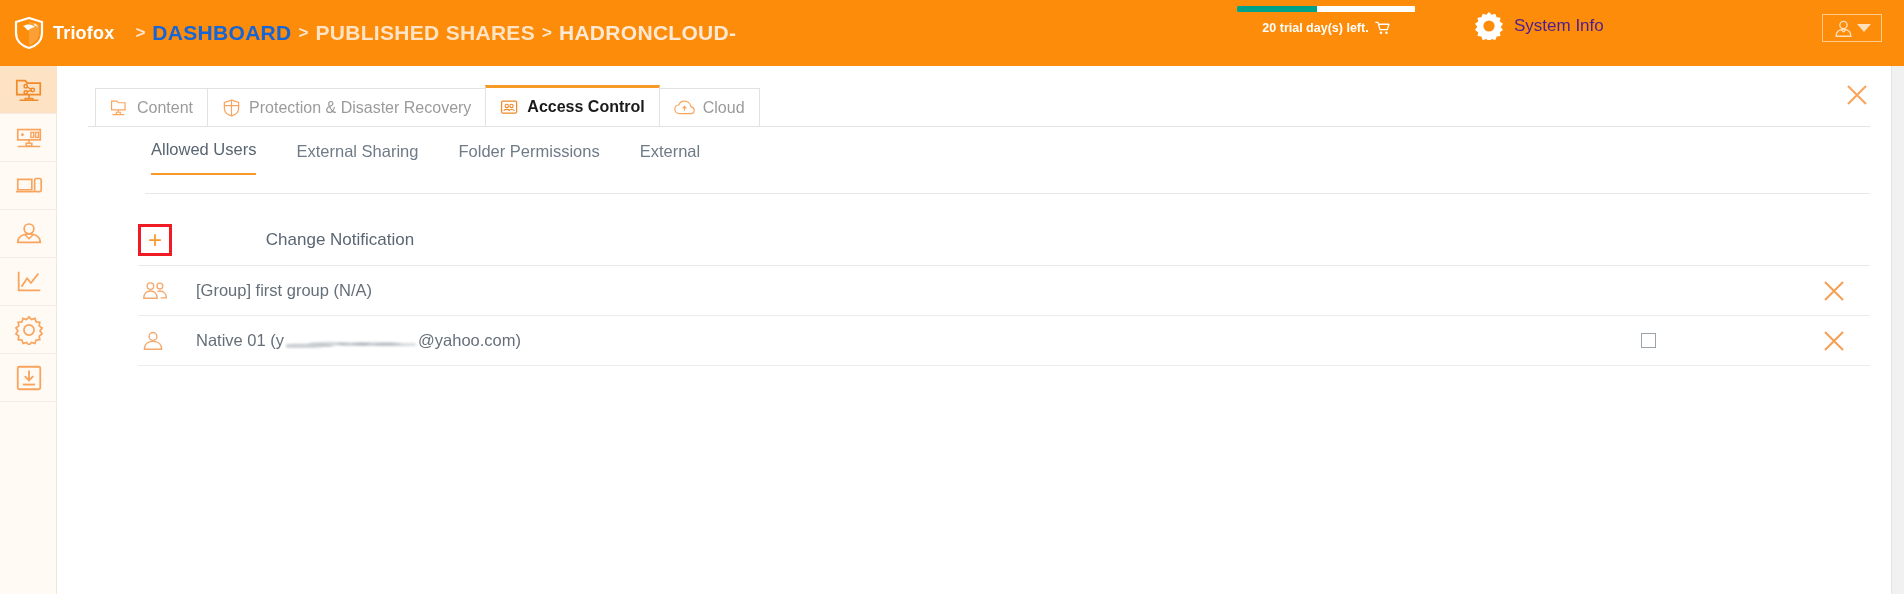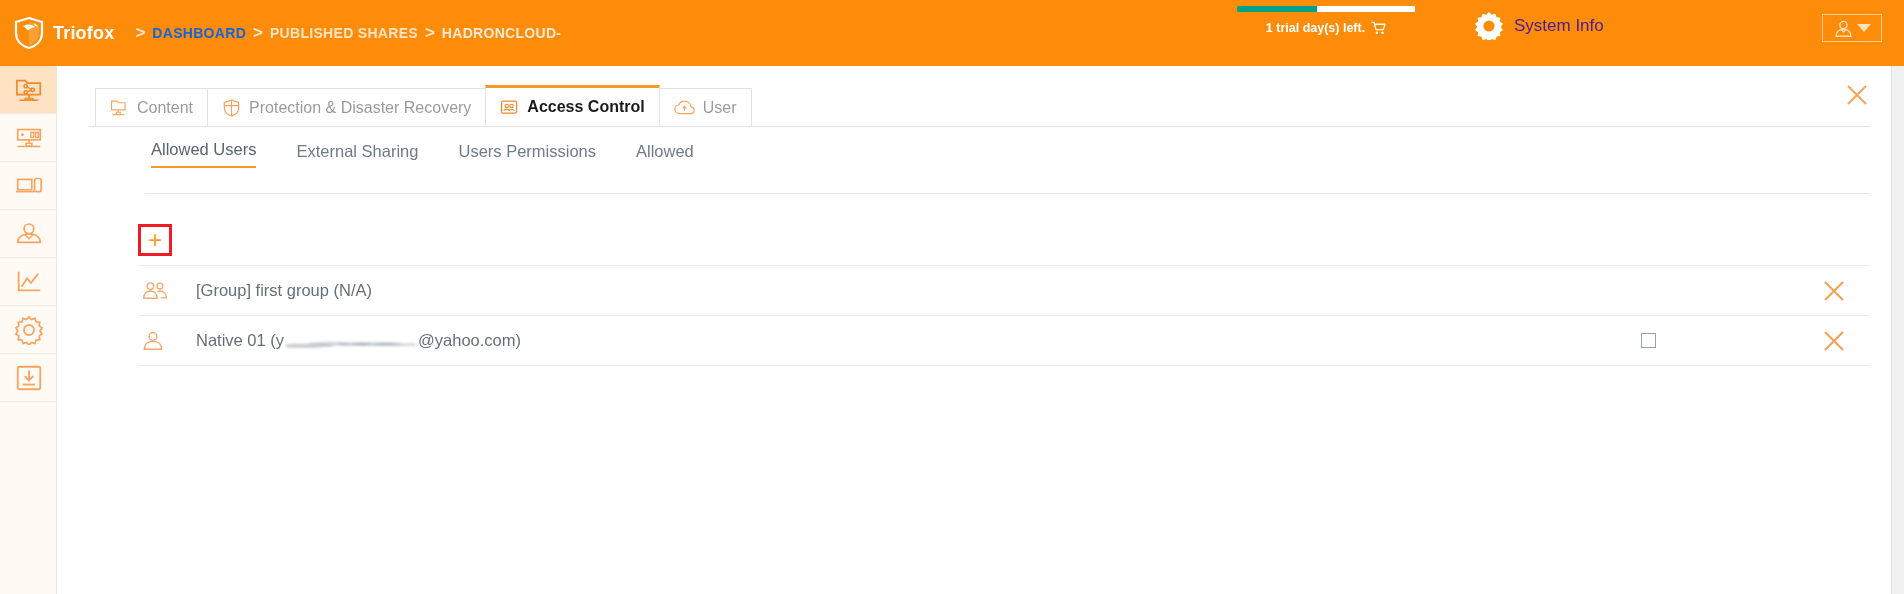--- a/index.html
+++ b/index.html
@@ -22,21 +22,21 @@
     margin-left: 14px;
   }
   .brand-logo { width: 30px; height: 32px; display:block; }
   .brand-name {
     color: #ffffff; font-size: 18px; font-weight: bold;
     margin-left: 9px; letter-spacing: .2px;
   }
   .crumbs { display: flex; align-items: center; margin-left: 14px; overflow: hidden; }
   .crumb-sep { color: #ffe9d2; font-size: 17px; font-weight: bold; margin: 0 7px; }
   .crumb {
-    font-size: 14px; font-weight: bold; letter-spacing: .3px;
+    font-size: 21px; font-weight: bold; letter-spacing: .3px;
     color: #ffe3c4; white-space: nowrap;
   }
   .crumb.link { color: #1565d8; cursor: pointer; }
   .crumb.tail { color: #ffe9d4; }
 
   .trial {
     position: absolute; left: 1228px; top: 6px;
     width: 196px; text-align: center;
   }
   .trial-track {
@@ -125,21 +125,21 @@
     position: absolute; right: 36px; top: 18px;
     width: 22px; height: 22px; cursor: pointer;
   }
 
   .subnav {
     position: absolute; left: 94px; top: 74px;
     display: flex; align-items: flex-end; gap: 40px;
   }
   .subnav a {
     font-size: 16.5px; color: #6f7b87;
-    text-decoration: none; padding-bottom: 7px;
+    text-decoration: none; padding-bottom: 14px;
     cursor: pointer; white-space: nowrap;
   }
   .subnav a.active { color: #58646f; border-bottom: 2px solid #f89a28; }
 
   .subdiv {
     position: absolute; left: 88px; right: 34px; top: 127px;
     height: 1px; background: #e8e8e8;
   }
 
   
@@ -219,21 +219,21 @@
     <span class="crumb">PUBLISHED SHARES</span>
     <span class="crumb-sep">&gt;</span>
     <span class="crumb tail">HADRONCLOUD-</span>
   </div>
 
   <div class="trial">
     <div class="trial-track">
       <div class="trial-fill" id="trialFill" style="width: 45%;"></div>
     </div>
     <div class="trial-text">
-      <span>1 trial day(s) left.</span>
+      <span>20 trial day(s) left.</span>
       <svg class="cart-icon" viewBox="0 0 20 18">
         <path d="M0.5 1.5 H4 L6.6 11.2 H16.4 L18.6 4 H5.2" fill="none" stroke="#ffffff" stroke-width="1.7" stroke-linejoin="round"></path>
         <circle cx="8" cy="15.3" r="1.7" fill="#ffffff"></circle>
         <circle cx="15.2" cy="15.3" r="1.7" fill="#ffffff"></circle>
       </svg>
     </div>
   </div>
 
   <div class="sysinfo">
     <svg class="gear-big" viewBox="0 0 32 32">
@@ -345,45 +345,46 @@
         <path d="M4.6 16.4 C5.3 13.7 11.7 13.7 12.4 16.4 M11 16.4 C11.6 13.9 17.8 13.9 18.4 16.4" fill="none" stroke="#f08a2a" stroke-width="1.4"></path>
       </svg>
       <span>Access Control</span>
     </div>
 
     <div class="tab">
       <svg width="21" height="18" viewBox="0 0 26 20">
         <path d="M7 17 C3.6 17 1 14.6 1 11.6 C1 8.9 3.1 6.6 5.9 6.3 C6.9 3.4 9.7 1.4 13 1.4 C17 1.4 20.3 4.4 20.7 8.2 C23.2 8.7 25 10.8 25 13.2 C25 15.3 23.3 17 21 17 Z" fill="none" stroke="#f9a45c" stroke-width="1.5"></path>
         <path d="M13 13.4 V8.2 M10.6 10.4 L13 8 L15.4 10.4" fill="none" stroke="#f9a45c" stroke-width="1.4"></path>
       </svg>
-      <span>User</span>
+      <span>Cloud</span>
     </div>
   </div>
 
   <svg class="panel-close" viewBox="0 0 22 22">
     <path d="M2 2 L20 20 M20 2 L2 20" stroke="#f9a45c" stroke-width="2.1"></path>
   </svg>
 
   <div class="subnav">
     <a class="active">Allowed Users</a>
     <a>External Sharing</a>
-    <a>Users Permissions</a>
-    <a>Allowed</a>
+    <a>Folder Permissions</a>
+    <a>External</a>
   </div>
 
   <div class="subdiv"></div>
 
   <div class="table">
 
     <div class="thead">
       <div class="add-cell">
         <div class="add-hl">
           <span class="add-plus">+</span>
         </div>
       </div>
+      <div class="th-notify">Change Notification</div>
       <div class="th-act"></div>
     </div>
 
     <div class="trow">
       <div class="cell-icon">
         <svg width="26" height="20" viewBox="0 0 28 22">
           <circle cx="9" cy="5.6" r="3.6" fill="none" stroke="#f4a86b" stroke-width="1.5"></circle>
           <circle cx="19.4" cy="5.6" r="3.2" fill="none" stroke="#f4a86b" stroke-width="1.5"></circle>
           <path d="M1.6 19 C1.6 13.6 5.2 11 9 11 C12.8 11 16.4 13.6 16.4 19 Z" fill="none" stroke="#f4a86b" stroke-width="1.5"></path>
           <path d="M16.6 11.4 C17.5 11.1 18.5 11 19.4 11 C23 11 26.4 13.5 26.4 18.6 H20.2" fill="none" stroke="#f4a86b" stroke-width="1.5"></path>

